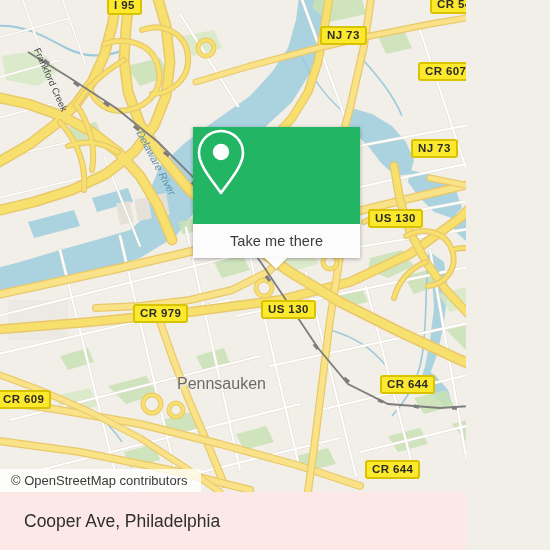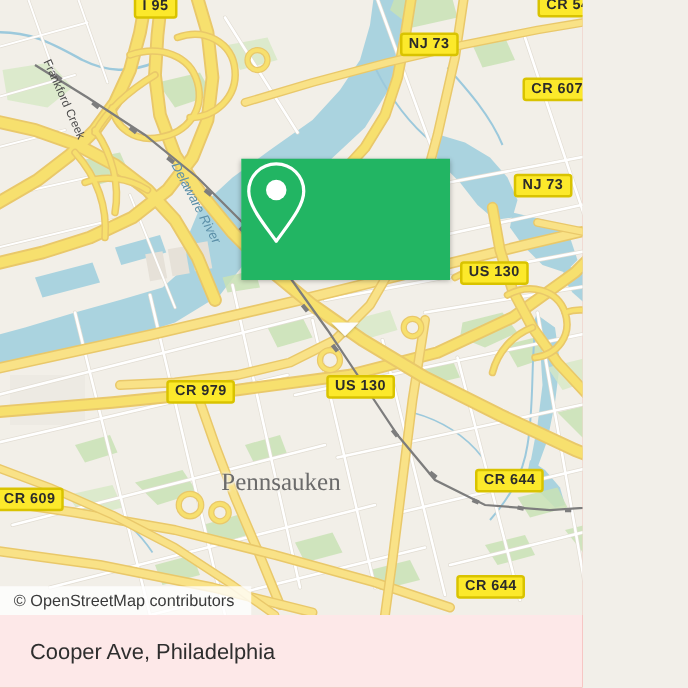--- a/index.html
+++ b/index.html
@@ -30,22 +30,22 @@
   .rail{stroke:#7D7D7D;fill:none;}
   .railtick{stroke:#7D7D7D;fill:none;}
   .stream{stroke:#9CC9DC;fill:none;}
 
   
   .shield{position:absolute;background:#FCE92B;border:2px solid #D9C300;border-radius:3px;
           color:#2B2B2B;font-size:11.5px;font-weight:bold;letter-spacing:.4px;
           padding:1px 5px 2px 5px;line-height:12px;white-space:nowrap;
           font-family:"Liberation Sans", sans-serif;}
 
-  .placelbl{position:absolute;color:#6B6B6B;font-size:20px;white-space:nowrap;
-            text-shadow:0 0 3px #F2EFE8,0 0 3px #F2EFE8,1px 1px 2px #F2EFE8;font-family:Liberation Serif, serif;}
+  .placelbl{position:absolute;color:#6B6B6B;font-size:16px;white-space:nowrap;
+            text-shadow:0 0 3px #F2EFE8,0 0 3px #F2EFE8,1px 1px 2px #F2EFE8;}
   .waterlbl{position:absolute;color:#5B8FA8;font-size:10.5px;white-space:nowrap;font-style:italic;}
   .streetlbl{position:absolute;color:#4A4A4A;font-size:9.5px;white-space:nowrap;}
 
   
   #popup{position:absolute;left:193px;top:127px;width:167px;
          box-shadow:0 1px 4px rgba(0,0,0,.32);}
   #popup .head{height:97px;background:#22B563;display:flex;align-items:center;justify-content:center;}
   #popup .foot{height:34px;background:#FCFCFC;display:flex;align-items:center;justify-content:center;}
   #popup .foot span{font-size:14.5px;color:#3B3B3B;letter-spacing:.1px;}
   #popup .tail{position:absolute;left:72px;top:131px;width:0;height:0;
@@ -422,20 +422,23 @@
     <div class="waterlbl" style="left:145px;top:128px;transform:rotate(62deg);transform-origin:0 0">Delaware River</div>
     <div class="streetlbl" style="left:42px;top:46px;transform:rotate(66deg);transform-origin:0 0">Frankford Creek</div>
 
     <div id="popup">
       <div class="head">
         <svg width="56" height="70" viewBox="0 0 56 70">
           <path d="M28 4 C15.8 4 6 13.8 6 26 C6 38 18 52 28 66 C38 52 50 38 50 26 C50 13.8 40.2 4 28 4 Z" fill="none" stroke="#FFFFFF" stroke-width="2.6" stroke-linejoin="round"></path>
           <circle cx="28" cy="25" r="8.2" fill="#FFFFFF"></circle>
         </svg>
       </div>
+      <div class="foot">
+        <span>Take me there</span>
+      </div>
       <div class="tail"></div>
     </div>
 
     <div id="attrib">
       <span>© OpenStreetMap contributors</span>
     </div>
   </div>
 
   <div id="footer">
     <div class="inner">

